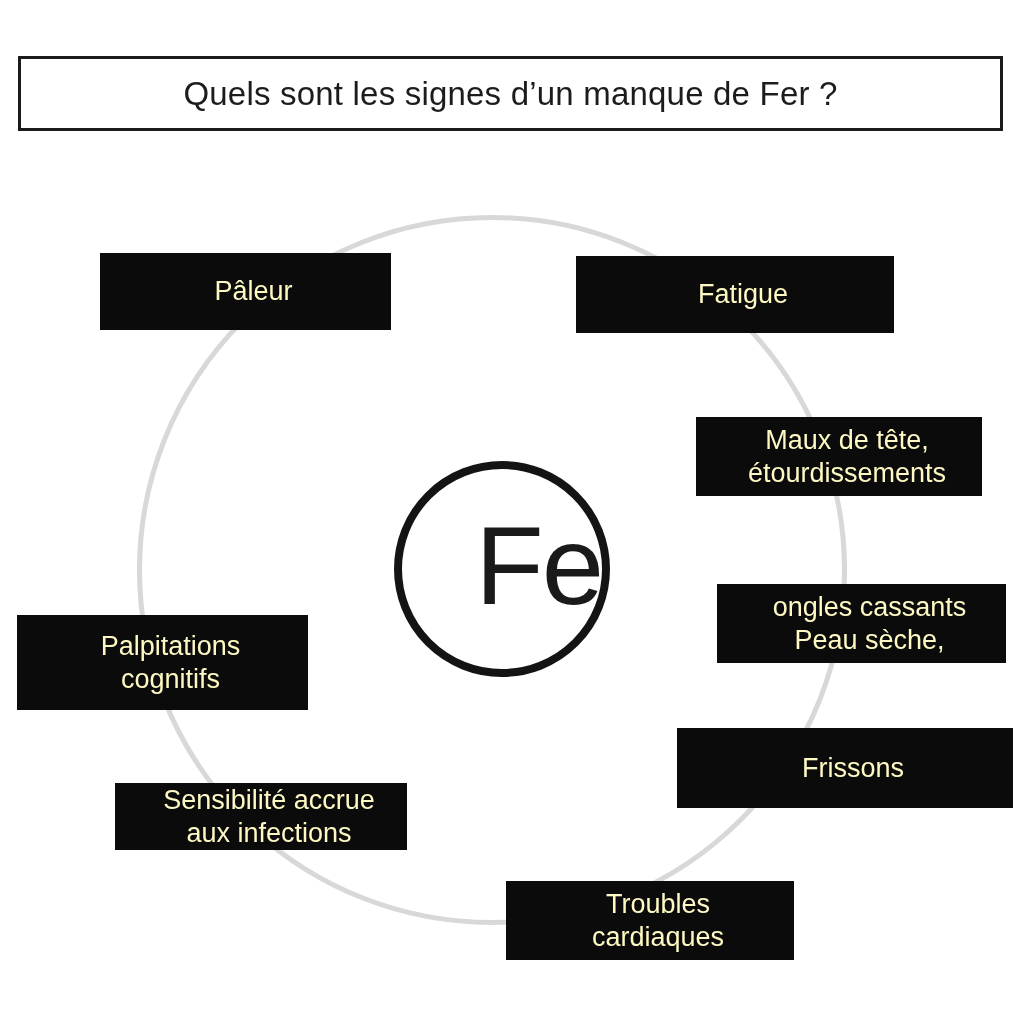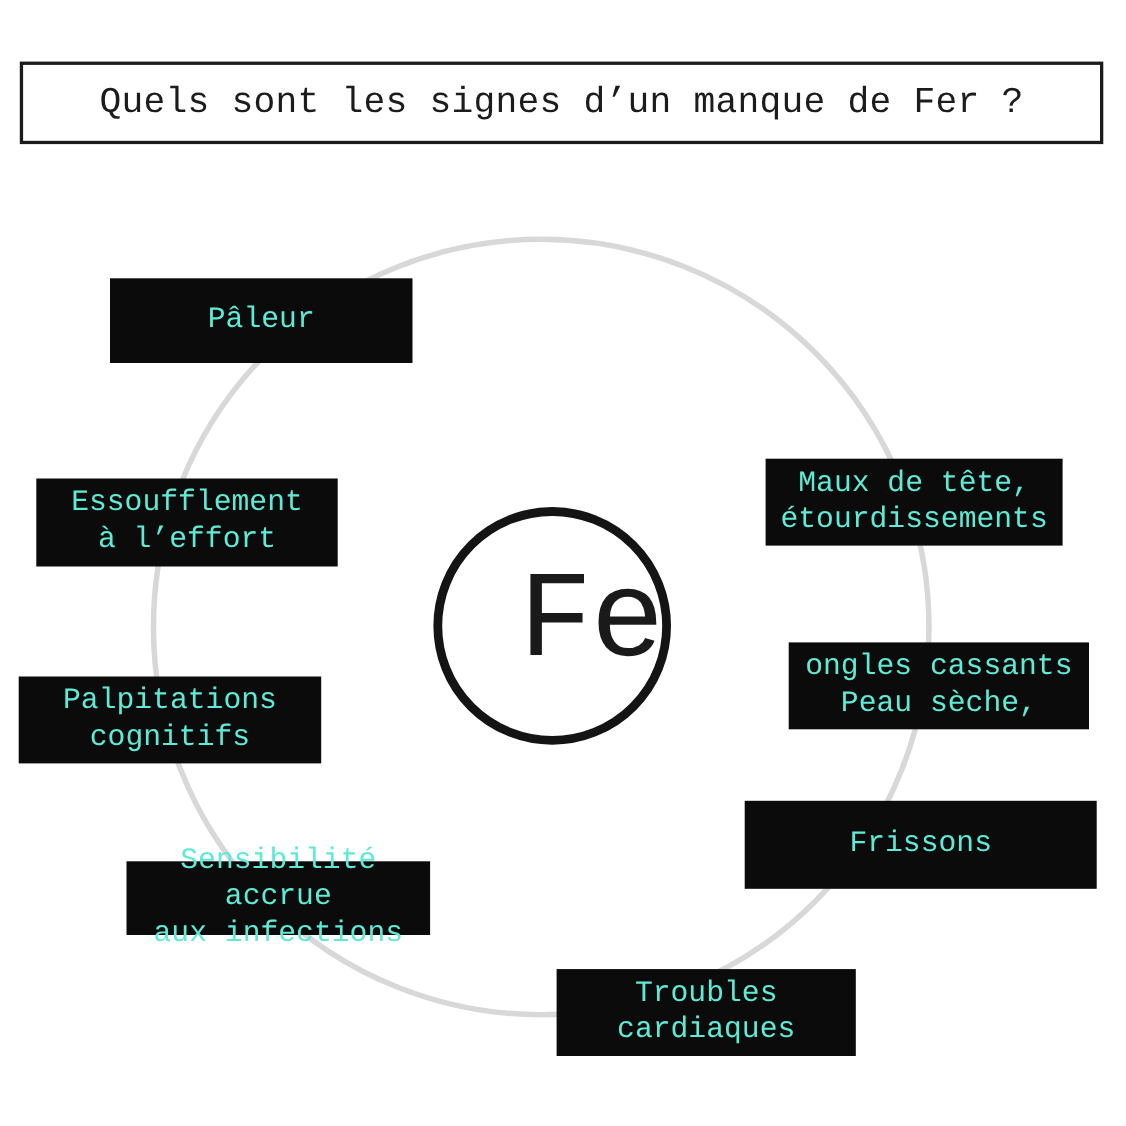--- a/index.html
+++ b/index.html
@@ -3,21 +3,21 @@
 <meta charset="utf-8">
 <title>Signes d'un manque de Fer</title>
 <style>
   html, body { margin: 0; padding: 0; background: #ffffff; }
   .canvas {
     position: relative;
     width: 1024px;
     height: 1024px;
     background: #ffffff;
     overflow: hidden;
-    font-family: Liberation Mono, monospace;
+    font-family: Liberation Sans, sans-serif;
   }
 
   
   .title-box {
     position: absolute;
     left: 18px; top: 56px;
     width: 985px; height: 75px;
     box-sizing: border-box;
     border: 3px solid #1b1b1b;
     background: #ffffff;
@@ -59,34 +59,35 @@
     font-weight: 300;
     color: #1a1a1a;
     letter-spacing: -2px;
     transform: translateY(-4px);
   }
 
   
   .label-box {
     position: absolute;
     background: #0b0b0b;
-    color: #5eead4;
+    color: #fef9c3;
     display: flex;
     flex-direction: column;
     align-items: center;
     justify-content: center;
     text-align: center;
     font-size: 27px;
     line-height: 1.22;
+    padding-left: 16px;
   }
   .pos-paleur        { left: 100px; top: 253px; width: 275px; height: 77px; }
   .pos-fatigue       { left: 576px; top: 256px; width: 302px; height: 77px; }
   .pos-essoufflement { left: 33px;  top: 435px; width: 274px; height: 80px; }
   .pos-maux          { left: 696px; top: 417px; width: 270px; height: 79px; align-items: center; }
-  .pos-palpitations  { left: 17px;  top: 615px; width: 275px; height: 79px; align-items: center; }
+  .pos-palpitations  { left: 17px;  top: 615px; width: 275px; height: 95px; align-items: center; }
   .pos-peau          { left: 717px; top: 584px; width: 273px; height: 79px; }
   .pos-sensibilite   { left: 115px; top: 783px; width: 276px; height: 67px; }
   .pos-frissons      { left: 677px; top: 728px; width: 320px; height: 80px; }
   .pos-troubles      { left: 506px; top: 881px; width: 272px; height: 79px; }
 </style>
 </head>
 <body>
 
 <div class="canvas">
 
@@ -94,25 +95,25 @@
     <span class="title-text">Quels sont les signes d’un manque de Fer ?</span>
   </div>
 
   <div class="ring"></div>
 
   <div class="label-box pos-paleur">
     <div>Pâleur</div>
     <div></div>
   </div>
 
+  <div class="label-box pos-fatigue">
+    <div>Fatigue</div>
+    <div></div>
+  </div>
 
-  <div class="label-box pos-essoufflement">
-    <div>Essoufflement</div>
-    <div>à l’effort</div>
-  </div>
 
   <div class="label-box pos-maux">
     <div>Maux de tête,</div>
     <div>étourdissements</div>
   </div>
 
   <div class="label-box pos-palpitations">
     <div>Palpitations</div>
     <div>cognitifs</div>
   </div>

